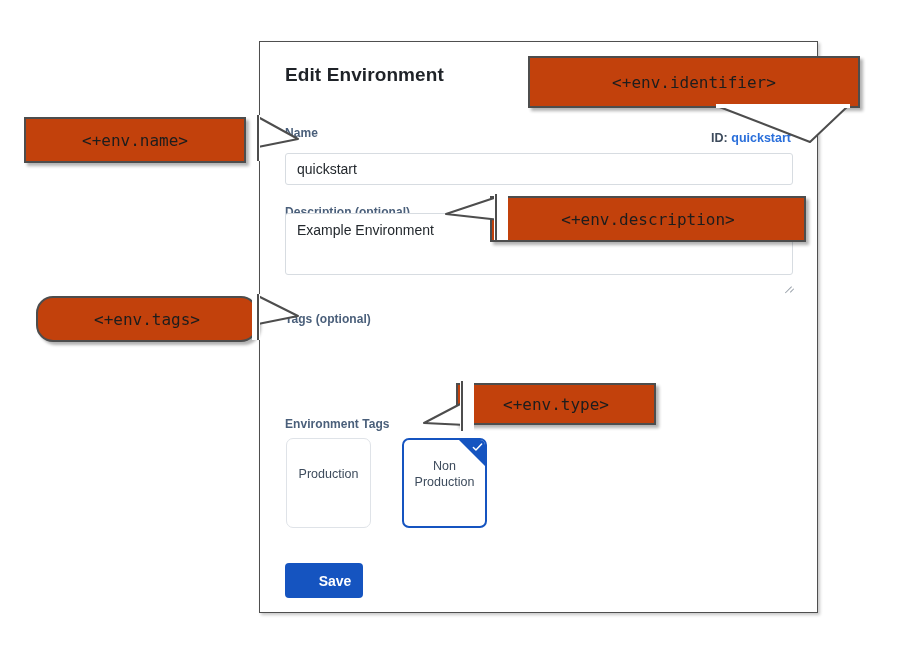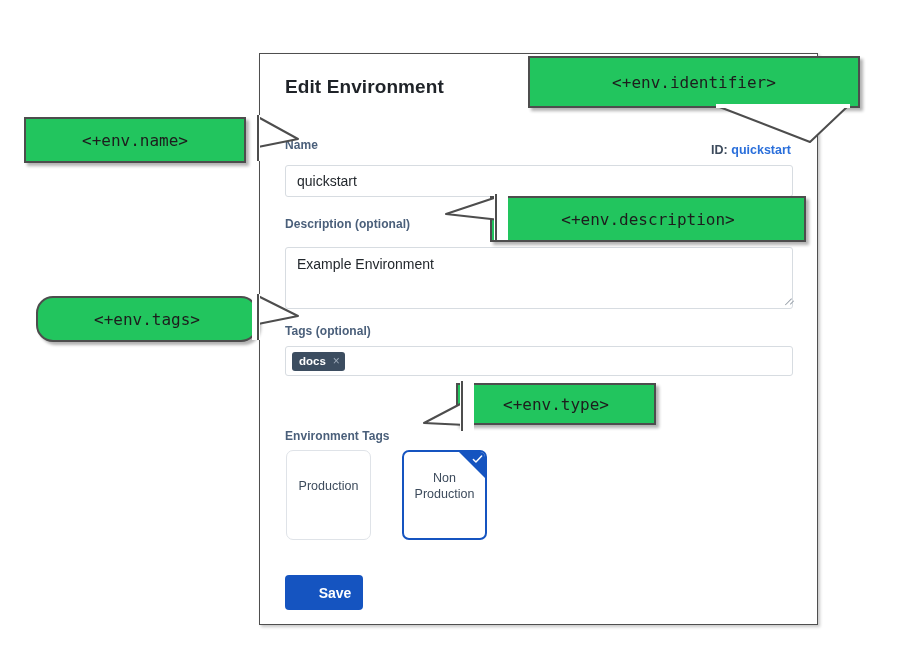--- a/index.html
+++ b/index.html
@@ -23,21 +23,20 @@
   #panel {
     position: absolute;
     left: 259px;
     top: 41px;
     width: 559px;
     height: 572px;
     background: #ffffff;
     border: 1.5px solid #4f4f4f;
     box-sizing: border-box;
     box-shadow: 2px 2px 3px rgba(0,0,0,0.22);
-    margin-top: 12px;
   }
 
   .panel-title {
     position: absolute;
     left: 25px;
     top: 22px;
     font-size: 19px;
     font-weight: bold;
     color: #1f2328;
     letter-spacing: 0.1px;
@@ -211,21 +210,21 @@
     font-family: "Liberation Sans", sans-serif;
     font-size: 14px;
     font-weight: bold;
     cursor: pointer;
     padding-left: 28px;
   }
 
   
   .callout {
     position: absolute;
-    background: #22c55e;
+    background: #c2410c;
     border: 2px solid #4d4d4d;
     box-sizing: border-box;
     box-shadow: 3px 3px 3px rgba(0,0,0,0.30);
     display: flex;
     align-items: center;
     justify-content: center;
     font-family: "DejaVu Sans Mono", monospace;
     font-size: 16px;
     color: #1d1d1d;
     letter-spacing: 0px;
@@ -252,34 +251,28 @@
 
     <div class="id-line">
       <span>ID:</span>
       <span class="id-value">quickstart</span>
     </div>
 
     <input class="text-input" style="top: 111px;" value="quickstart">
 
     <div class="field-label" style="left:25px; top:163px;">Description (optional)</div>
 
-    <textarea class="text-area" style="top: 193px;">Example Environment</textarea>
+    <textarea class="text-area" style="top: 171px;">Example Environment</textarea>
     <div class="resize-grip" style="left:521px; top:235px;">
       <i style="width:9px; bottom:1px; transform:rotate(-45deg);"></i>
       <i style="width:5px; bottom:1px; right:0px; transform:rotate(-45deg) translate(0px,3px);"></i>
     </div>
 
     <div class="field-label" style="left:25px; top:270px;">Tags (optional)</div>
 
-    <div class="tags-box" style="top:292px;">
-      <span class="tag-chip">
-        <span>docs</span>
-        <span class="chip-x">×</span>
-      </span>
-    </div>
 
     <div class="field-label" style="left:25px; top:375px;">Environment Tags</div>
 
     <div class="type-card unselected" style="left:26px; top:396px;">
       <span class="card-text">Production</span>
     </div>
 
     <div class="type-card selected" style="left:142px; top:396px;align-items:center;">
       <span class="card-text">
         <span>Non</span><br>

